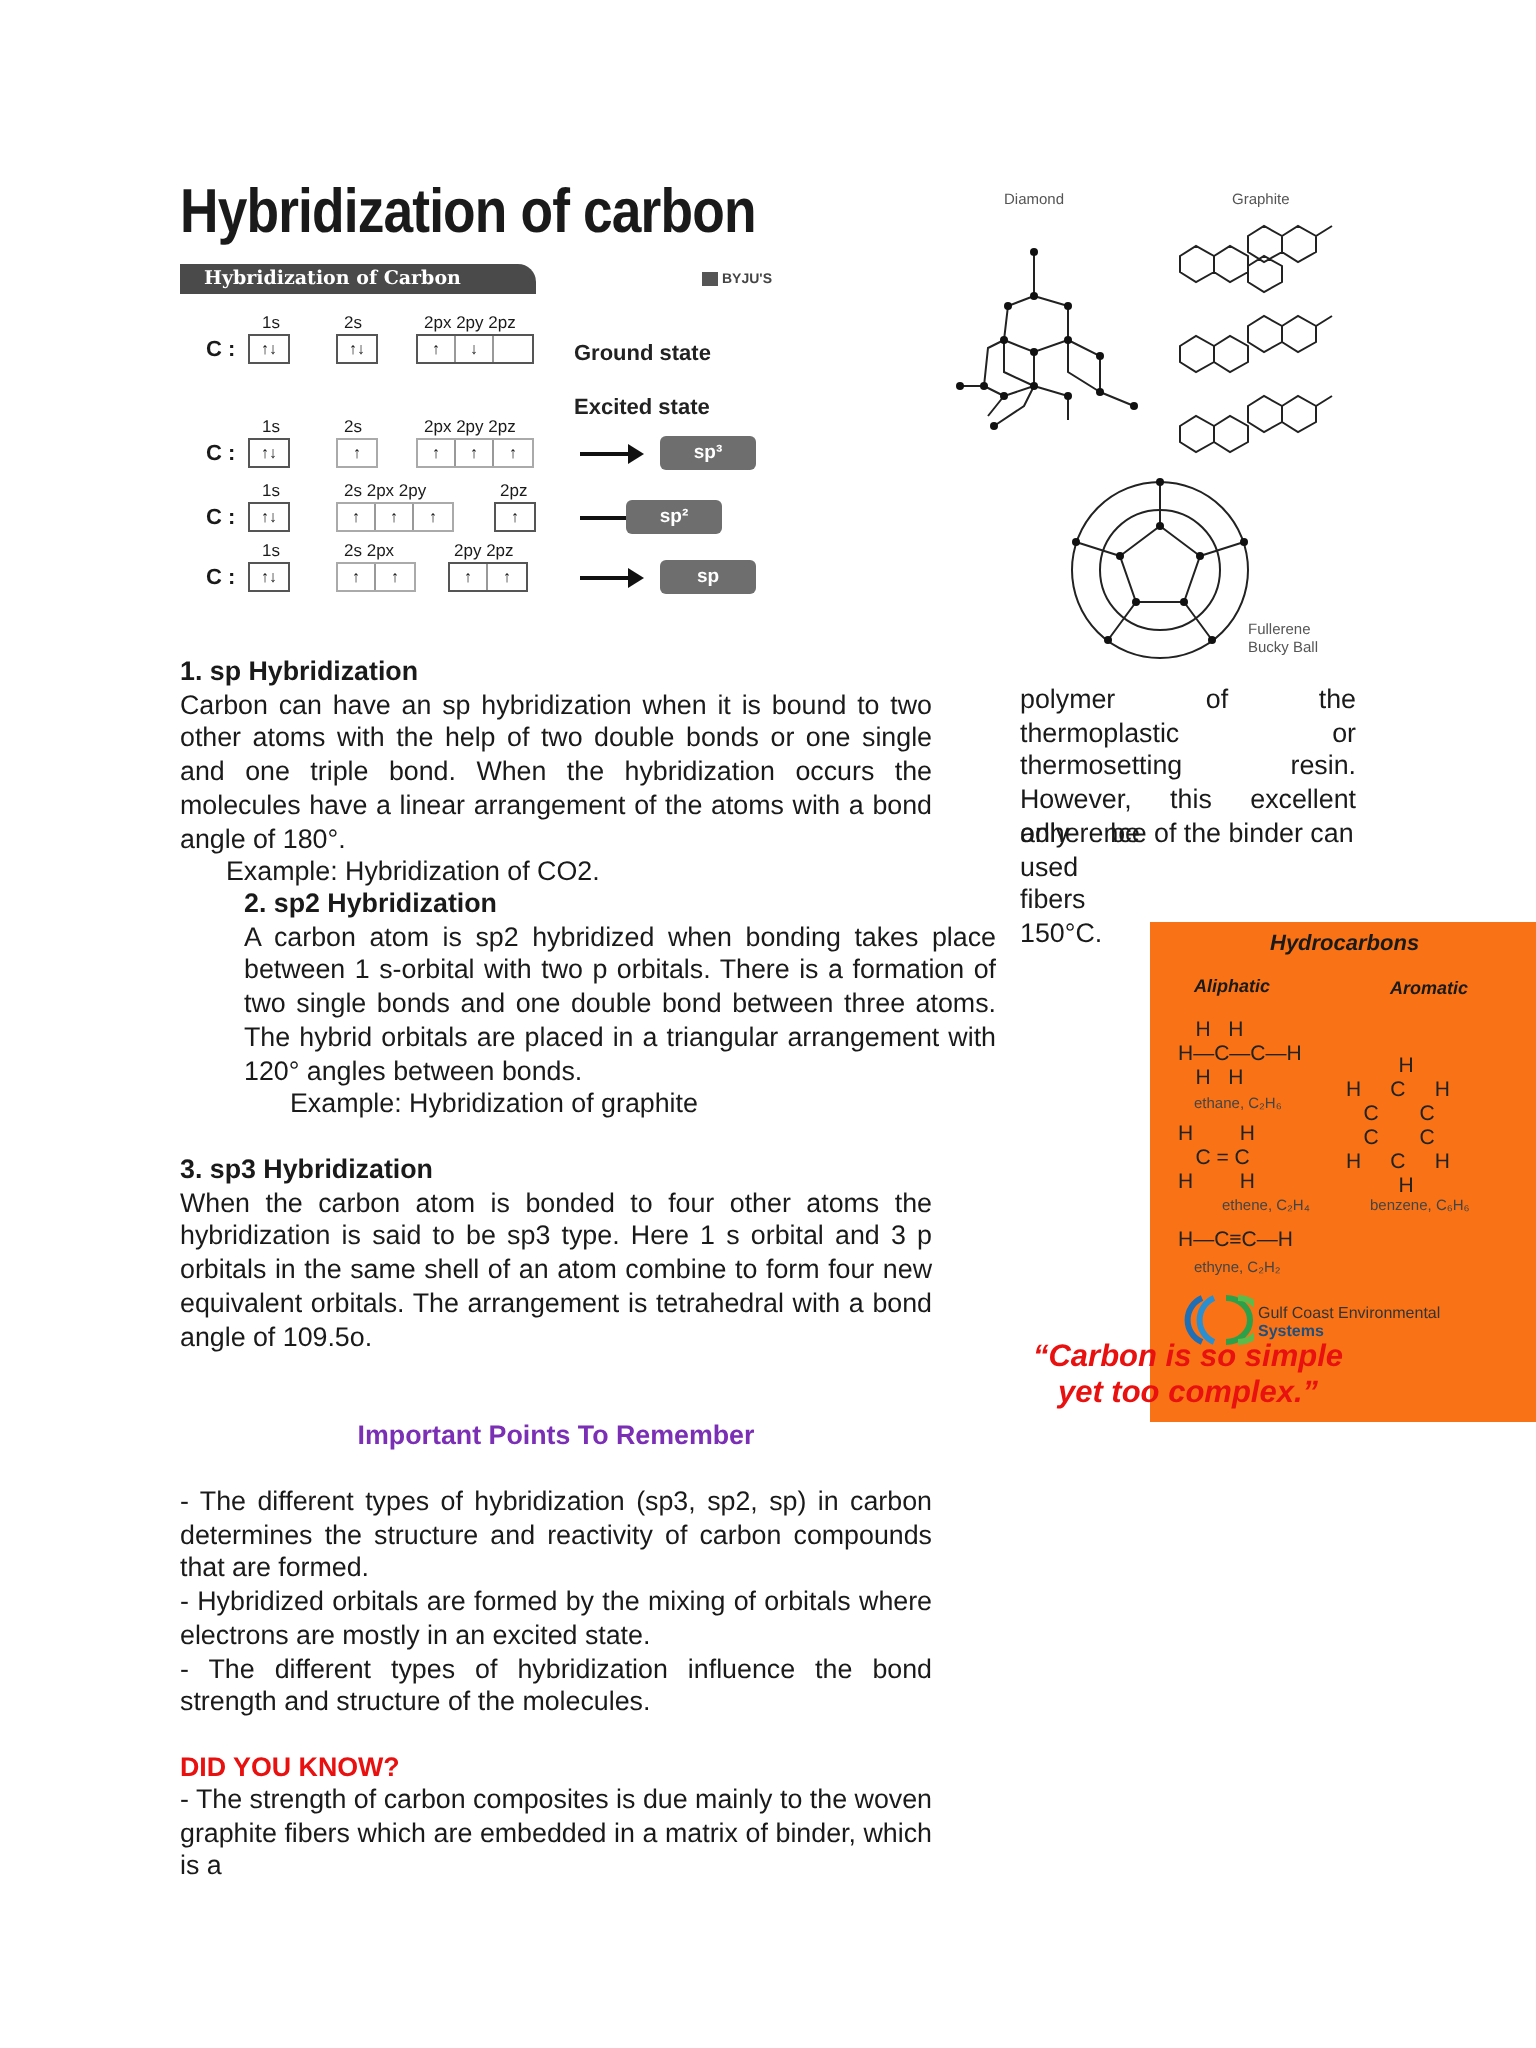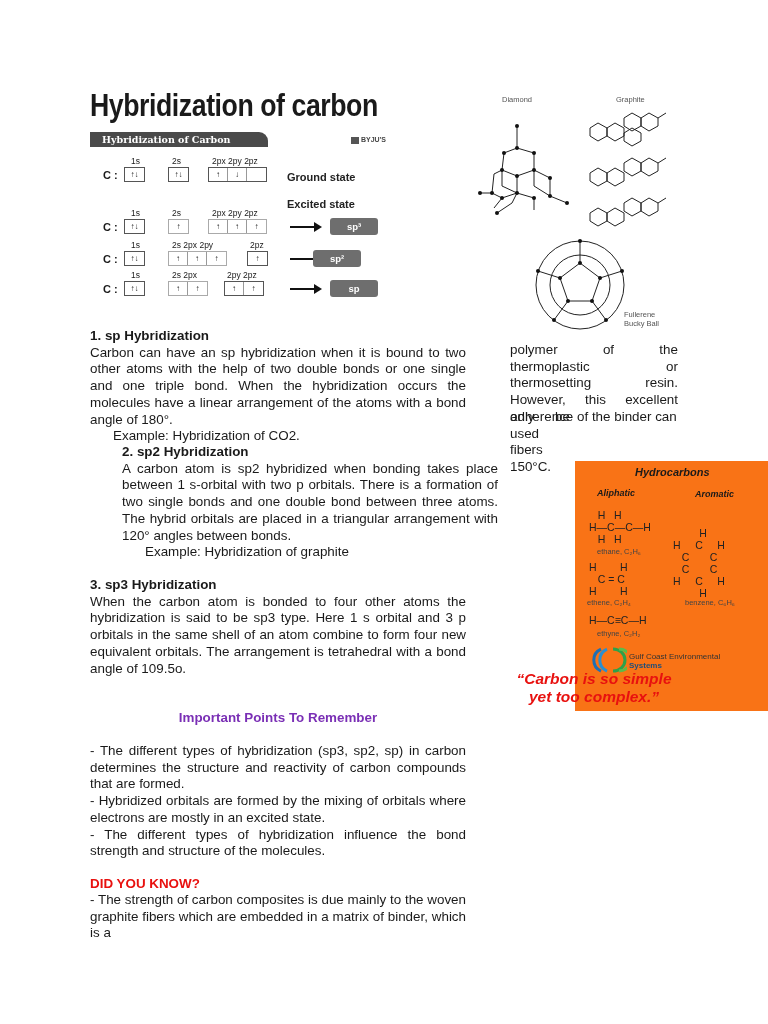--- a/index.html
+++ b/index.html
@@ -253,21 +253,21 @@
   <div class="hc-sub" style="left:120px; top:28px;">Aromatic</div>
 
   <div class="mol" style="left:14px; top:48px;">   H   H
 H—C—C—H
    H   H</div>
   <div class="mol-name" style="left:22px; top:86px;">ethane, C₂H₆</div>
 
   <div class="mol" style="left:14px; top:100px;">H        H
    C = C
 H        H</div>
-  <div class="mol-name" style="left:12px; top:137px;">ethene, C₂H₄</div>
+  <div class="mol-name" style="left:36px; top:137px;">ethene, C₂H₄</div>
 
   <div class="mol" style="left:14px; top:153px;">H—C≡C—H</div>
   <div class="mol-name" style="left:22px; top:168px;">ethyne, C₂H₂</div>
 
   <div class="mol" style="left:98px; top:66px;">         H
 H     C     H
    C       C
    C       C
 H     C     H
          H</div>

